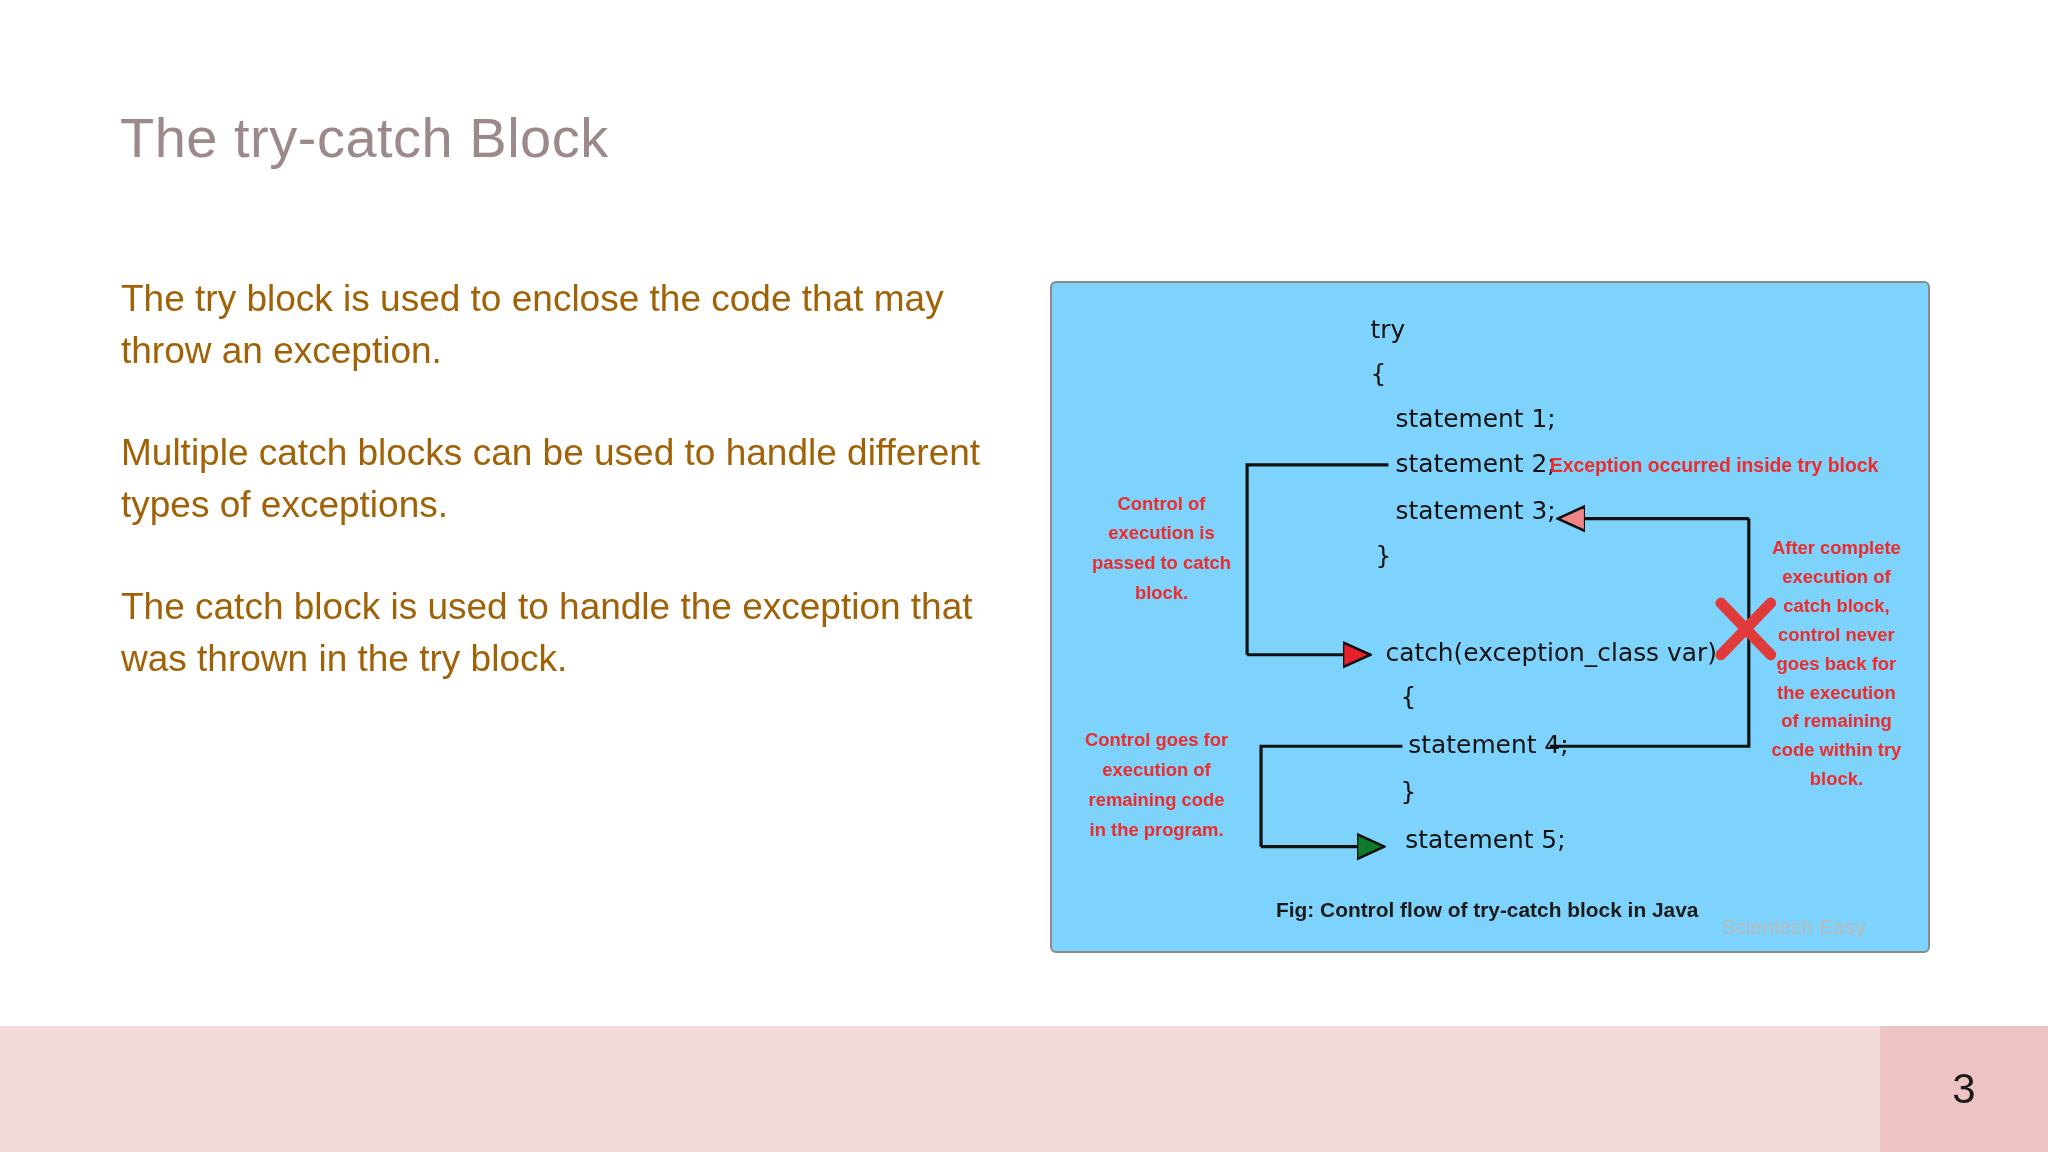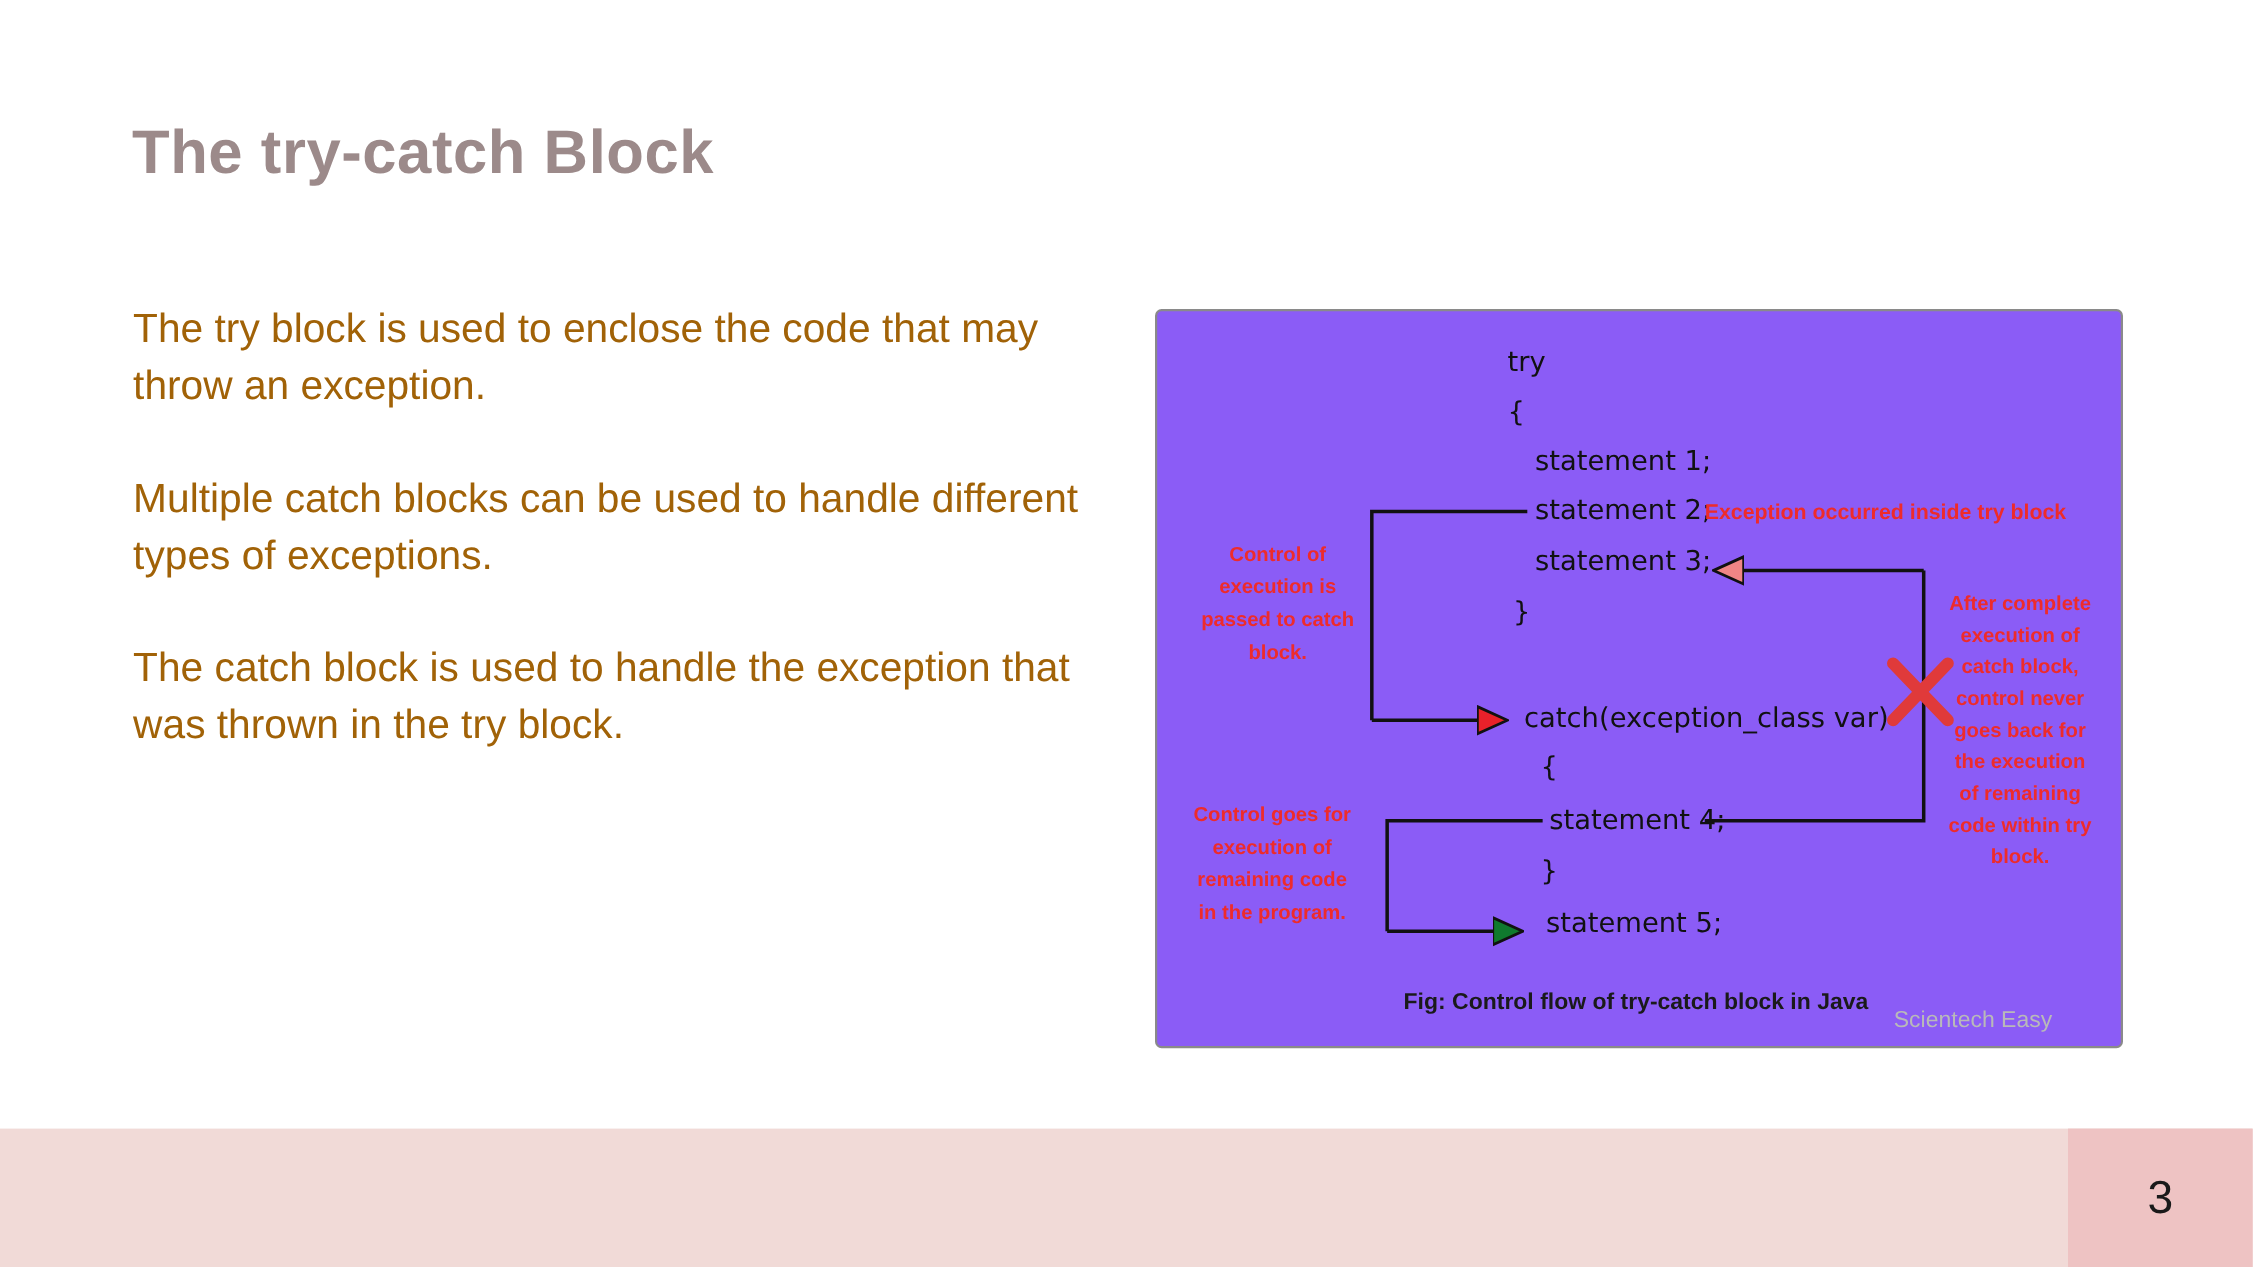--- a/index.html
+++ b/index.html
@@ -14,21 +14,21 @@
     overflow: hidden;
     position: relative;
   }
 
   
   #slide-title {
     position: absolute;
     left: 120px;
     top: 105px;
     font-size: 56px;
-    font-weight: bold;
+    font-weight: normal;
     color: #9c8a8a;
     letter-spacing: 0.5px;
     white-space: nowrap;
   }
 
   
   #body-text {
     position: absolute;
     left: 121px;
     top: 273px;
@@ -43,21 +43,21 @@
   }
   .body-para:last-child { margin-bottom: 0; }
 
   
   #diagram-frame {
     position: absolute;
     left: 1050px;
     top: 281px;
     width: 880px;
     height: 672px;
-    background: #8b5cf6;
+    background: #7dd3fc;
     border: 2px solid #8a8a8a;
     border-radius: 6px;
     box-sizing: border-box;
     overflow: hidden;
   }
   #diagram-svg {
     position: absolute;
     left: 0; top: 0;
     width: 100%;
     height: 100%;

